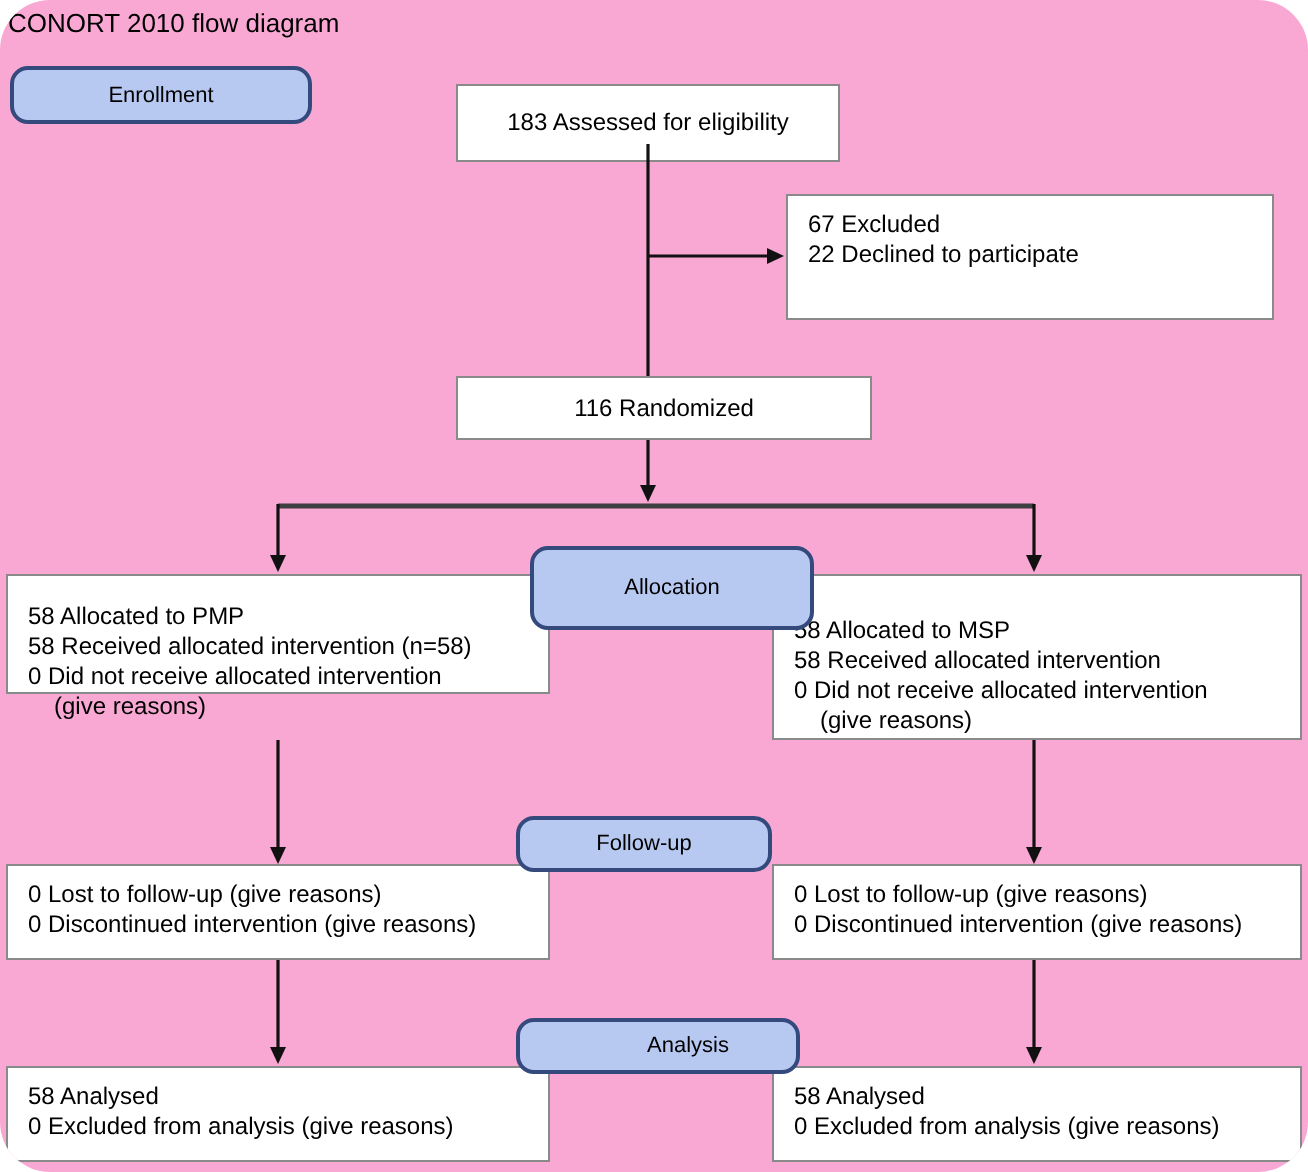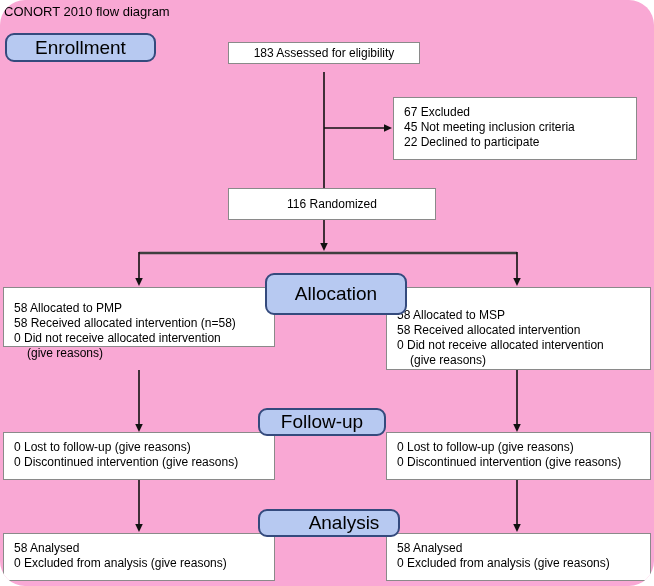--- a/index.html
+++ b/index.html
@@ -36,32 +36,32 @@
   }
   .flow-box.lines{padding:7px 10px 4px 10px;}
   .flow-box .ln{white-space:nowrap;}
   .flow-box .ln.indent{padding-left:13px;}
   .stage-badge{
     position:absolute;
     background:var(--stage-fill);
     border:2px solid var(--stage-border);
     border-radius:9px;
     display:flex;align-items:center;justify-content:center;
-    font-size:19px;color:#000;
+    font-size:11px;color:#000;
     z-index:3;
   }
   .connectors{
     position:absolute;left:0;top:0;width:654px;height:586px;
     z-index:2;pointer-events:none;
   }
   .connectors .c{stroke:var(--connector);stroke-width:1.6px;fill:none;}
   .connectors .j{stroke:var(--junction);stroke-width:2.4px;fill:none;}
   .connectors .ah{fill:var(--connector);}
   
-  #box-assessed{left:228px;top:42px;width:192px;height:22px;}
+  #box-assessed{left:228px;top:42px;width:192px;height:39px;}
   #box-excluded{left:393px;top:97px;width:244px;height:63px;}
   #box-randomized{left:228px;top:188px;width:208px;height:32px;}
   #box-alloc-left{left:3px;top:287px;width:272px;height:60px;padding-top:13px;}
   #box-alloc-right{left:386px;top:287px;width:265px;height:83px;padding-top:20px;}
   #box-fu-left{left:3px;top:432px;width:272px;height:48px;}
   #box-fu-right{left:386px;top:432px;width:265px;height:48px;}
   #box-an-left{left:3px;top:533px;width:272px;height:48px;}
   #box-an-right{left:386px;top:533px;width:265px;height:48px;}
   
   #badge-enrollment{left:5px;top:33px;width:151px;height:29px;}
@@ -105,21 +105,20 @@
   <div class="stage-badge" id="badge-allocation">Allocation</div>
   <div class="stage-badge" id="badge-followup">Follow-up</div>
   <div class="stage-badge" id="badge-analysis">Analysis</div>
 
   <div class="flow-box centered" id="box-assessed">
     <span class="ln">183 Assessed for eligibility</span>
   </div>
 
   <div class="flow-box lines" id="box-excluded">
     <div class="ln">67 Excluded</div>
-    <div class="ln">45 Not meeting inclusion criteria</div>
     <div class="ln">22 Declined to participate</div>
   </div>
 
   <div class="flow-box centered" id="box-randomized">
     <span class="ln">116 Randomized</span>
   </div>
 
   <div class="flow-box lines" id="box-alloc-left">
     <div class="ln">58 Allocated to PMP</div>
     <div class="ln">58 Received allocated intervention (n=58)</div>

